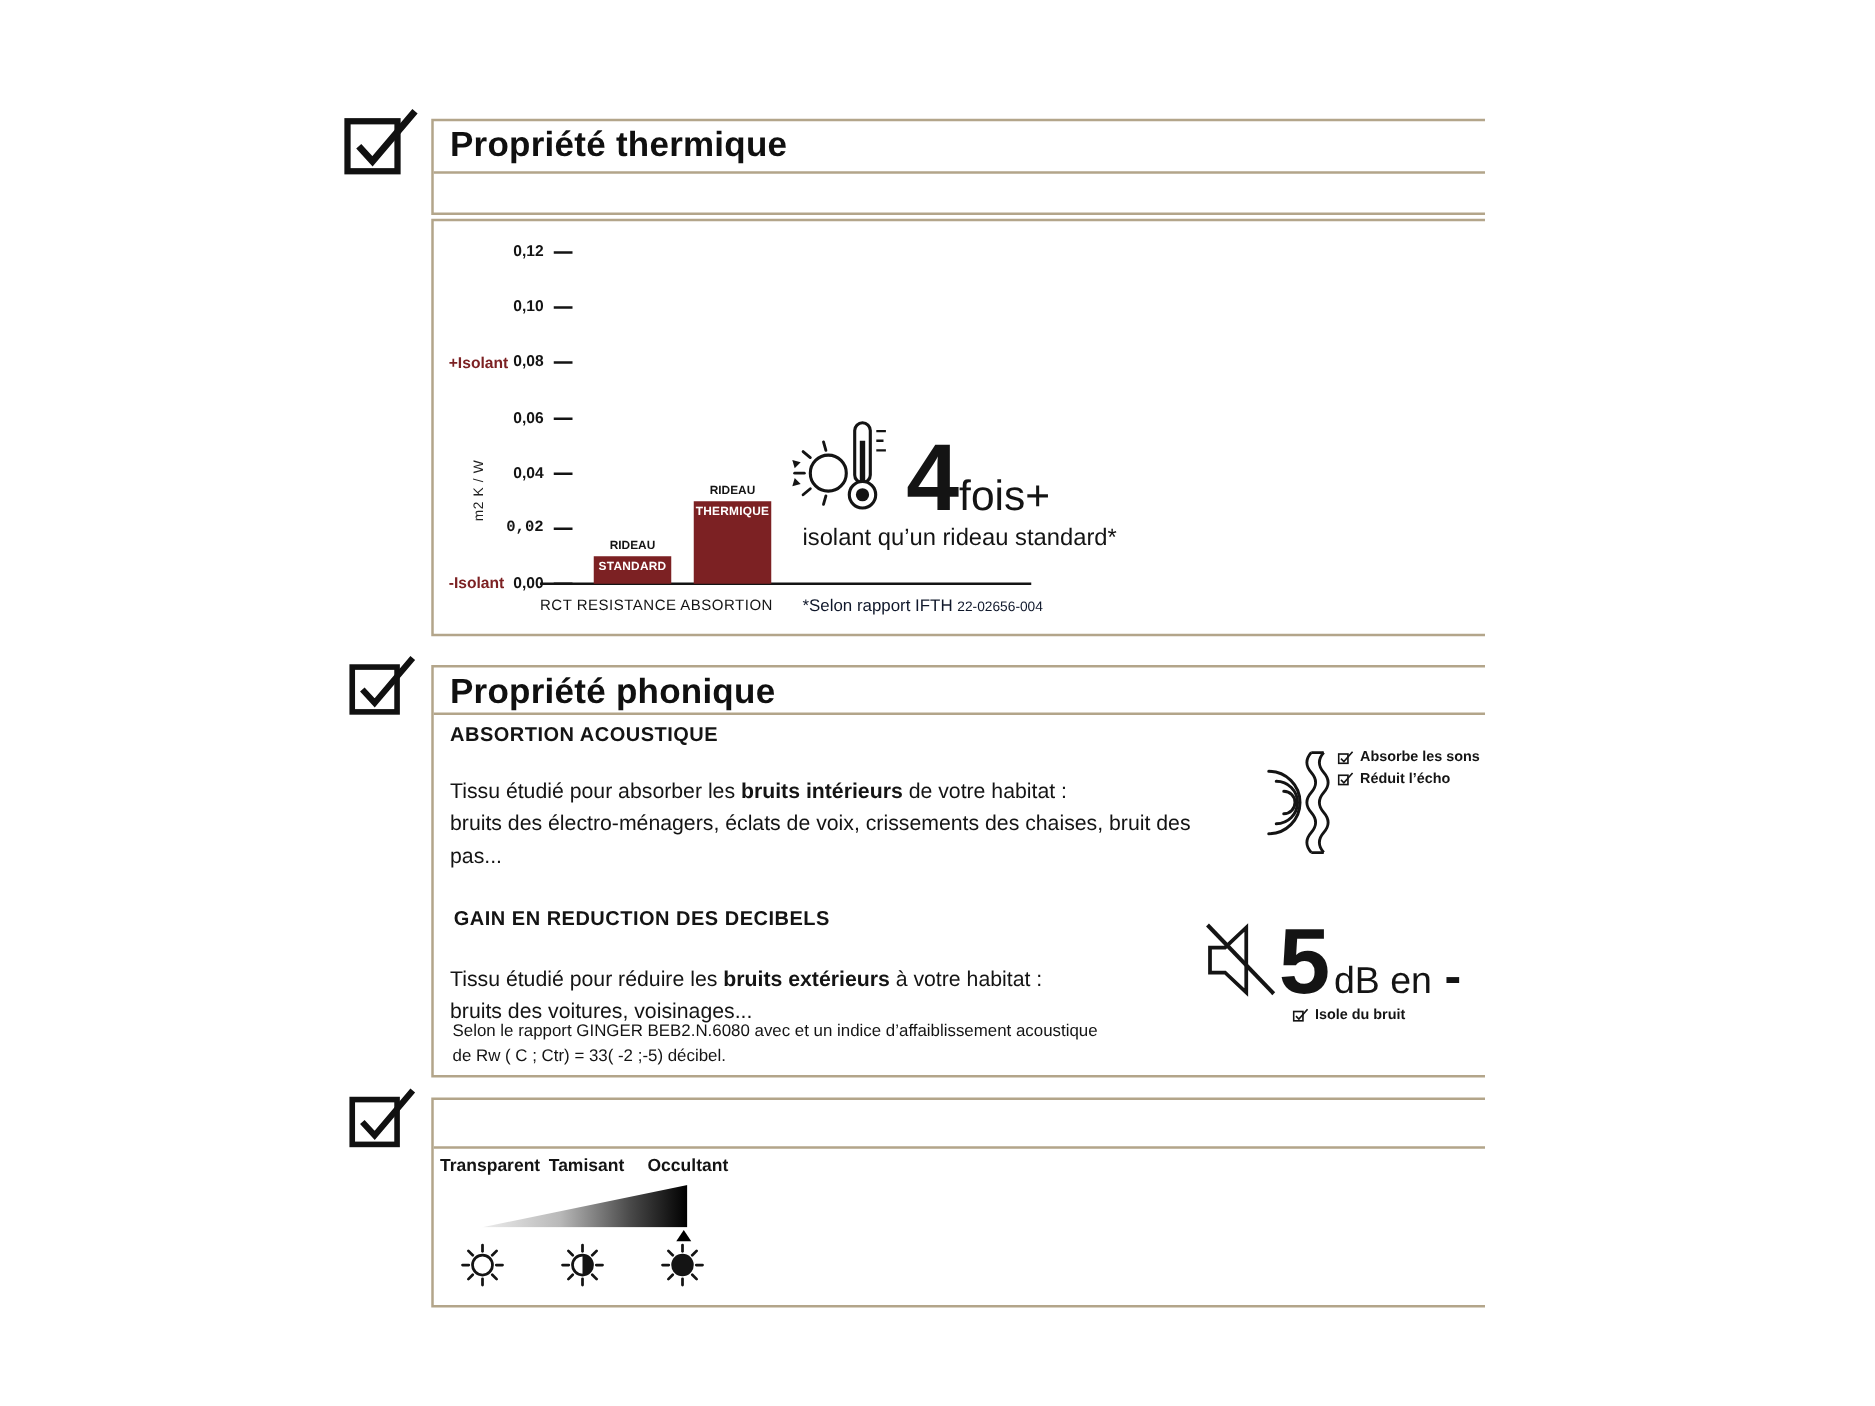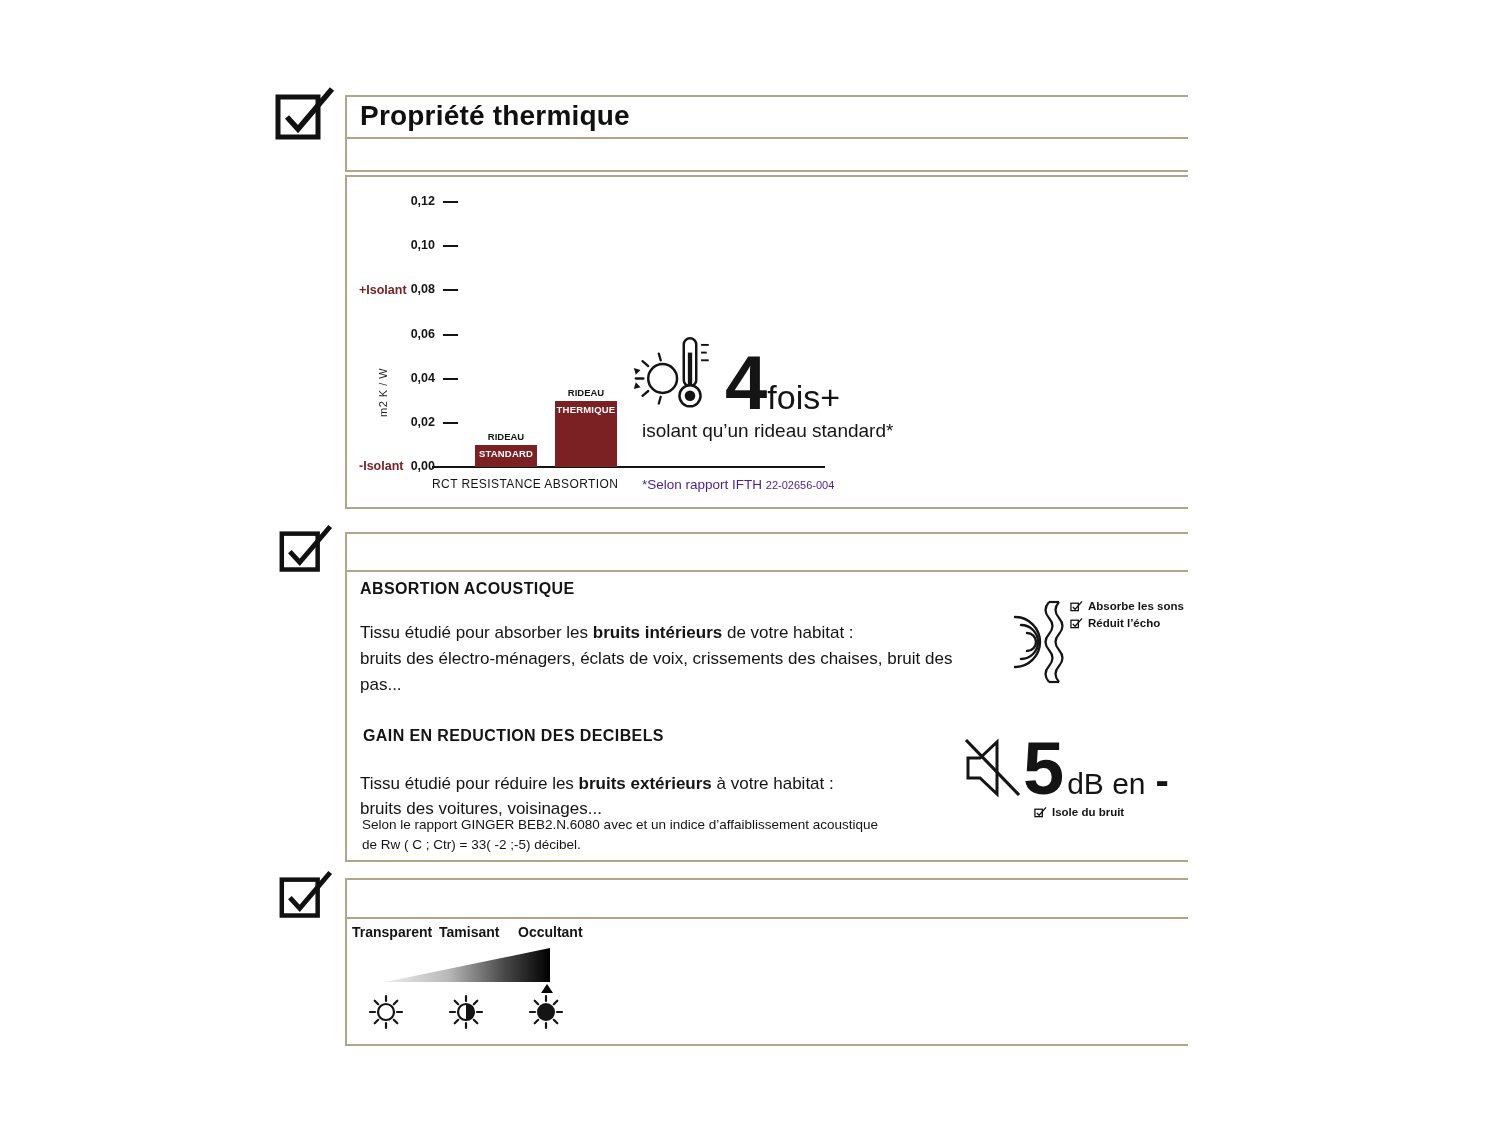--- a/index.html
+++ b/index.html
@@ -15,21 +15,21 @@
   .ytick-label{position:absolute;left:28px;width:60px;text-align:right;font-size:12.5px;font-weight:700;color:#141414;}
   .ytick-dash{position:absolute;left:96px;width:15px;height:2px;background:#141414;}
   .iso{position:absolute;left:12px;width:80px;font-size:12.5px;font-weight:700;color:var(--maroon,#7c2123);}
   .ylabel{position:absolute;left:30px;top:150px;height:130px;writing-mode:vertical-rl;transform:rotate(180deg);
           font-size:11px;letter-spacing:.5px;color:#222;text-align:center;}
   .baseline{position:absolute;left:85px;top:289px;width:393px;height:2px;background:#141414;}
   .bar{position:absolute;}
   .bar-inner{color:#fff;font-size:9.5px;font-weight:700;text-align:center;padding-top:3px;letter-spacing:.2px;}
   .bar-top{position:absolute;text-align:center;font-size:9.5px;font-weight:700;color:#141414;}
   .x-caption{position:absolute;left:85px;top:300px;font-size:12px;letter-spacing:.4px;color:#141414;}
-  .footnote{position:absolute;left:295px;top:300px;font-size:13.5px;color:#4c1d95;}
+  .footnote{position:absolute;left:295px;top:300px;font-size:13.5px;color:#0f172a;}
   .footnote .code{font-size:11px;}
   .big-row{position:absolute;display:flex;align-items:baseline;}
   .big-num{font-size:76px;font-weight:700;line-height:1;letter-spacing:-2px;}
   .big-suffix{font-size:34px;font-weight:400;margin-left:2px;}
   .claim{position:absolute;font-size:19px;color:#141414;}
 
   
   .h-caps{position:absolute;font-size:16px;font-weight:700;letter-spacing:.4px;color:#141414;}
   .para{position:absolute;font-size:17px;line-height:26px;color:#141414;}
   .note{position:absolute;font-size:13.5px;line-height:20px;color:#141414;}
@@ -69,21 +69,21 @@
         <div class="ytick-label" style="top: 17px;">0,12</div>
         <div class="ytick-dash" style="top: 24px;"></div>
         <div class="ytick-label" style="top: 61.1667px;">0,10</div>
         <div class="ytick-dash" style="top: 68.1667px;"></div>
         <div class="ytick-label" style="top: 105.333px;">0,08</div>
         <div class="ytick-dash" style="top: 112.333px;"></div>
         <div class="ytick-label" style="top: 149.5px;">0,06</div>
         <div class="ytick-dash" style="top: 156.5px;"></div>
         <div class="ytick-label" style="top: 193.667px;">0,04</div>
         <div class="ytick-dash" style="top: 200.667px;"></div>
-        <div class="ytick-label" style="top: 237.833px;">0,02</div>
+        <div class="ytick-label" style="top: 237.833px; font-family: Liberation Mono, monospace;">0,02</div>
         <div class="ytick-dash" style="top: 244.833px;"></div>
         <div class="ytick-label" style="top: 282px;">0,00</div>
         <div class="ytick-dash" style="top: 289px;"></div>
       </div>
     <div class="iso" style="top:106px">+Isolant</div>
     <div class="iso" style="top:282px">-Isolant</div>
     <div class="baseline"></div>
     <div id="bars" style="position:absolute;inset:0">
         <div class="bar" style="left: 128px; top: 268px; width: 62px; height: 22px; background: rgb(124, 33, 35);">
           <div class="bar-inner">STANDARD</div>
@@ -129,20 +129,21 @@
     </div>
     <div class="claim" style="left:295px;top:243px">isolant qu’un rideau standard*</div>
   </div>
 
   <svg class="bigcheck" style="left:278px;top:522px" width="56" height="52" viewBox="0 0 62 58">
     <rect x="4" y="13" width="40" height="40" fill="none" stroke="#111" stroke-width="5"></rect>
     <path d="M13 33 L24 45 L58 5" fill="none" stroke="#111" stroke-width="5.5"></path>
   </svg>
 
   <div class="box" style="left:345px;top:532px;width:878px;height:326px">
+    <div class="sec-title">Propriété phonique</div>
     <div class="divider" style="top:36px"></div>
 
     <div class="h-caps" style="left:13px;top:46px">ABSORTION ACOUSTIQUE</div>
 
     <div class="para" style="left:13px;top:86px;width:620px">
       <div><span>Tissu étudié pour absorber les </span><b>bruits intérieurs</b><span> de votre habitat :</span></div>
       <div>bruits des électro-ménagers, éclats de voix, crissements des chaises, bruit des pas...</div>
     </div>
 
     <svg style="position:absolute;left:656px;top:62px" width="70" height="92" viewBox="0 0 70 92">

